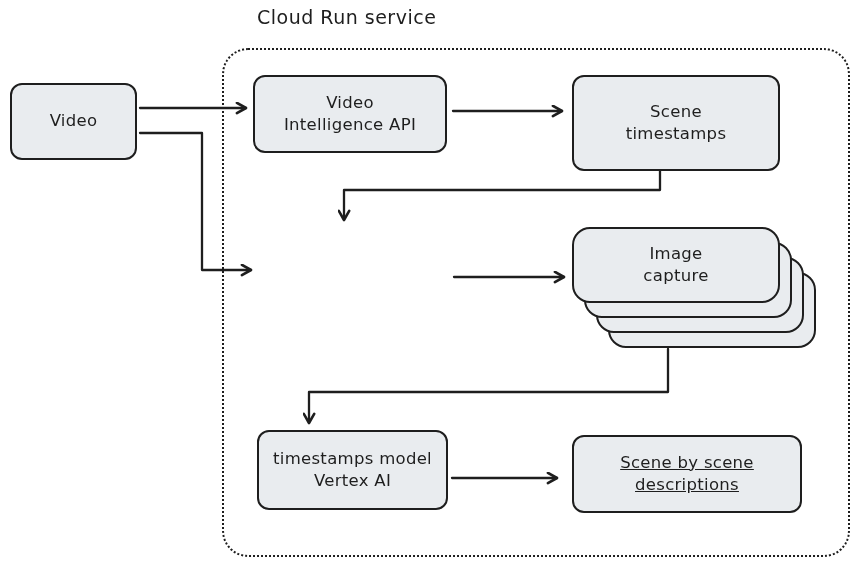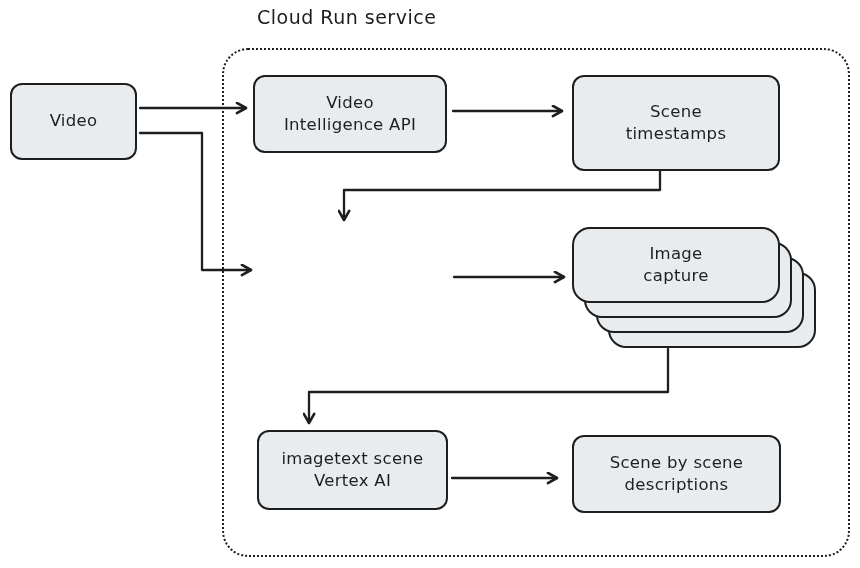--- a/index.html
+++ b/index.html
@@ -47,21 +47,21 @@
     font-size: 16.5px;
     line-height: 1.35;
     white-space: pre-line;
     letter-spacing: 0.3px;
   }
   .node-video              { left: 10px;  top: 83px;  width: 127px; height: 77px; }
   .node-via                { left: 253px; top: 75px;  width: 194px; height: 78px; }
   .node-scene-timestamps   { left: 572px; top: 75px;  width: 208px; height: 96px; }
   .node-ffmpeg             { left: 258px; top: 227px; width: 192px; height: 83px; }
   .node-imagetext          { left: 257px; top: 430px; width: 191px; height: 80px; }
-  .node-scene-descriptions { left: 572px; top: 435px; width: 209px; height: 78px; }
+  .node-scene-descriptions { left: 572px; top: 435px; width: 230px; height: 78px; text-decoration: underline; }
 
   .stack {
     position: absolute;
     left: 572px;
     top: 227px;
     width: 246px;
     height: 122px;
   }
   .stack .card {
     position: absolute;
@@ -135,19 +135,19 @@
 
 
   <div class="stack">
     <div class="card card-4"></div>
     <div class="card card-3"></div>
     <div class="card card-2"></div>
     <div class="card card-1">Image
 capture</div>
   </div>
 
-  <div class="node node-imagetext">imagetext scene
+  <div class="node node-imagetext">timestamps model
 Vertex AI</div>
 
   <div class="node node-scene-descriptions">Scene by scene
 descriptions</div>
 
 </div>
 
 </body></html>

